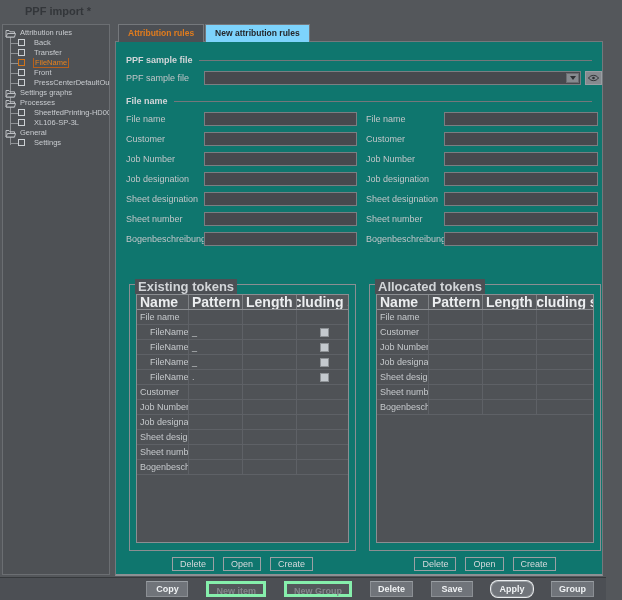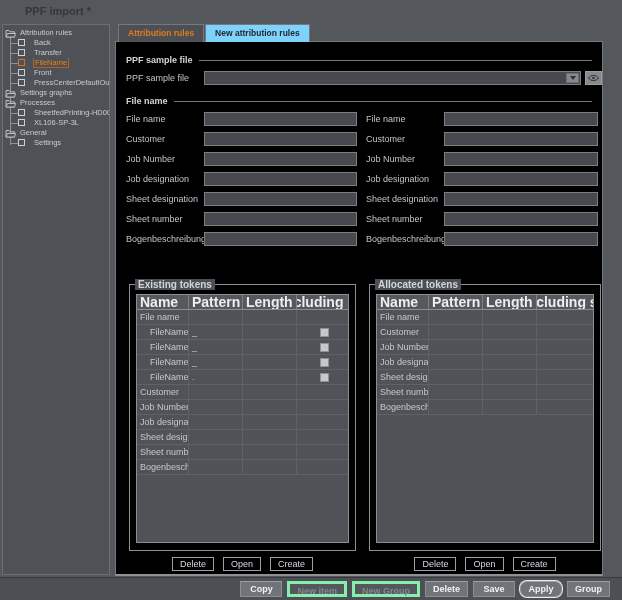--- a/index.html
+++ b/index.html
@@ -34,21 +34,21 @@
   .trow.selected .tlabel { color: #e8821e; outline: 1px solid #b9601a; padding: 0 1px; }
   
   .content { position: absolute; left: 115px; top: 24px; width: 492px; height: 552px; }
   .tab-bar { position: absolute; top: 0; left: 3px; height: 18px; display: flex; z-index: 2; }
   .tab { height: 18px; line-height: 17px; padding: 0 9px; font-size: 8.5px; font-weight: bold;
          border: 1px solid #75787c; border-bottom: none; margin-right: 1px; }
   .tab.active   { color: #e07c1e; background: #4c4f54; }
   .tab.inactive { color: #24272b; background: #7dd3fc; }
   .content-body {
     position: absolute; top: 17px; left: 0; width: 488px; bottom: 0;
-    background: #000000; border: 1px solid #75787c; border-bottom: 2px solid #8d9094;
+    background: #0f766e; border: 1px solid #75787c; border-bottom: 2px solid #8d9094;
   }
   .group-header { display: flex; align-items: center; margin: 0 10px; padding-top: 11px;
                   font-size: 9px; font-weight: bold; color: #d2d5d8; white-space: nowrap; }
   .group-header .gh-line { flex: 1; height: 1px; background: #74777b; margin-left: 6px; margin-top: 1px; }
   .group-header.first { padding-top: 13px; }
   .field-row { display: flex; align-items: center; margin: 6px 0 0 10px; height: 14px; }
   .flabel { width: 78px; flex: none; font-size: 9px; color: #c2c5c8; white-space: nowrap; }
   .flabel.l2 { margin-left: 9px; }
   .tinput { height: 14px; background: #47494e; border: 1px solid #7b7e82; flex: none; }
   .finput  { width: 153px; }
@@ -59,41 +59,41 @@
                  border: 1px solid #6a6d71; display: flex; align-items: center; justify-content: center; }
   .combo-arrow i { width: 0; height: 0; border-left: 3px solid transparent; border-right: 3px solid transparent; border-top: 4px solid #2e3134; }
   .browse-btn { width: 17px; height: 14px; margin-left: 4px; background: #868a8f; border: 1px solid #9a9ea3;
                 display: flex; align-items: center; justify-content: center; flex: none; }
   
   .token-col { position: absolute; top: 242px; }
   .token-col.left  { left: 13px;  width: 227px; }
   .token-col.right { left: 253px; width: 232px; }
   .gbox { position: relative; height: 267px; border: 1px solid #8b8e92; }
   .gbox-title { position: absolute; top: -6px; left: 5px; padding: 0 3px; background: #4c4f54;
-                font-size: 10px; font-weight: bold; color: #d2d5d8; white-space: nowrap; }
+                font-size: 13px; font-weight: bold; color: #d2d5d8; white-space: nowrap; }
   .ttable { position: absolute; left: 6px; right: 6px; top: 9px; height: 249px;
             border: 1px solid #8b8e92; background: #4f5256; overflow: hidden; }
   .thead { display: flex; height: 15px; background: #55585c; border-bottom: 1px solid #8b8e92; }
   .th { font-size: 14px; font-weight: bold; color: #eceef0; line-height: 15px; padding-left: 3px;
         border-right: 1px solid #7e8185; white-space: nowrap; overflow: hidden; }
   .trow2 { display: flex; height: 15px; border-bottom: 1px solid #5e6166; }
   .td { font-size: 9px; color: #c6c9cc; line-height: 15px; padding-left: 3px;
         border-right: 1px solid #5e6166; white-space: nowrap; overflow: hidden; }
   .c-name { width: 52px; flex: none; }
   .c-mid  { width: 54px; flex: none; }
   .c-inc  { flex: 1; border-right: none !important; display: flex; align-items: center; justify-content: center; }
   .td.ind { padding-left: 13px; }
   .tcb { width: 9px; height: 9px; background: #c4c9ce; border: 1px solid #8e9296; }
   .box-btns { display: flex; justify-content: center; gap: 9px; margin-top: 6px; }
   .obtn { min-width: 38px; height: 14px; line-height: 12px; padding: 0 7px; text-align: center;
           font-size: 9px; color: #d6d9dc; background: transparent; border: 1px solid #9ca0a4; cursor: default; }
   
-  .footer { position: absolute; left: 0; right: 0; bottom: 0; height: 23px; background: #4c4f54;
+  .footer { position: absolute; left: 0; right: 16px; bottom: 0; height: 23px; background: #4c4f54;
             border-top: 1px solid #36393c; display: flex; align-items: center; justify-content: flex-end;
-            gap: 5px; padding-right: 12px; }
+            gap: 18px; padding-right: 12px; }
   .fbtn { min-width: 42px; height: 16px; line-height: 15px; padding: 0 7px; text-align: center;
           font-size: 9px; font-weight: bold; cursor: default; }
   .fbtn.enabled  { background: #70747a; color: #f0f2f4; border: 1px solid #8b8f94; border-top-color: #9ba0a5; }
   .fbtn.disabled { background: #54575b; color: #84878c; border: 3px solid #86efac; }
   .fbtn.focused  { box-shadow: 0 0 0 1px #e9ebed; border-radius: 7px; }
 </style>
 </head>
 <body>
 
 <div class="titlebar">PPF import *</div>

